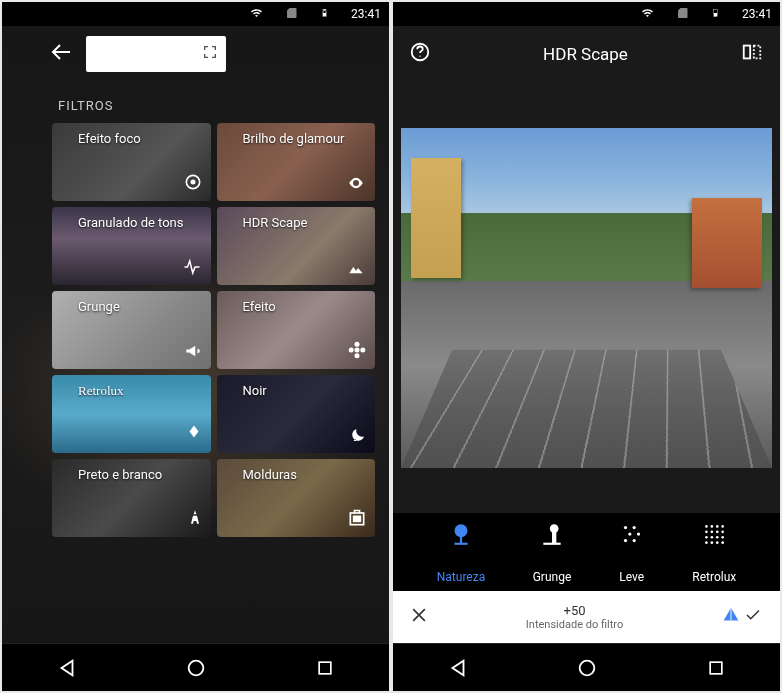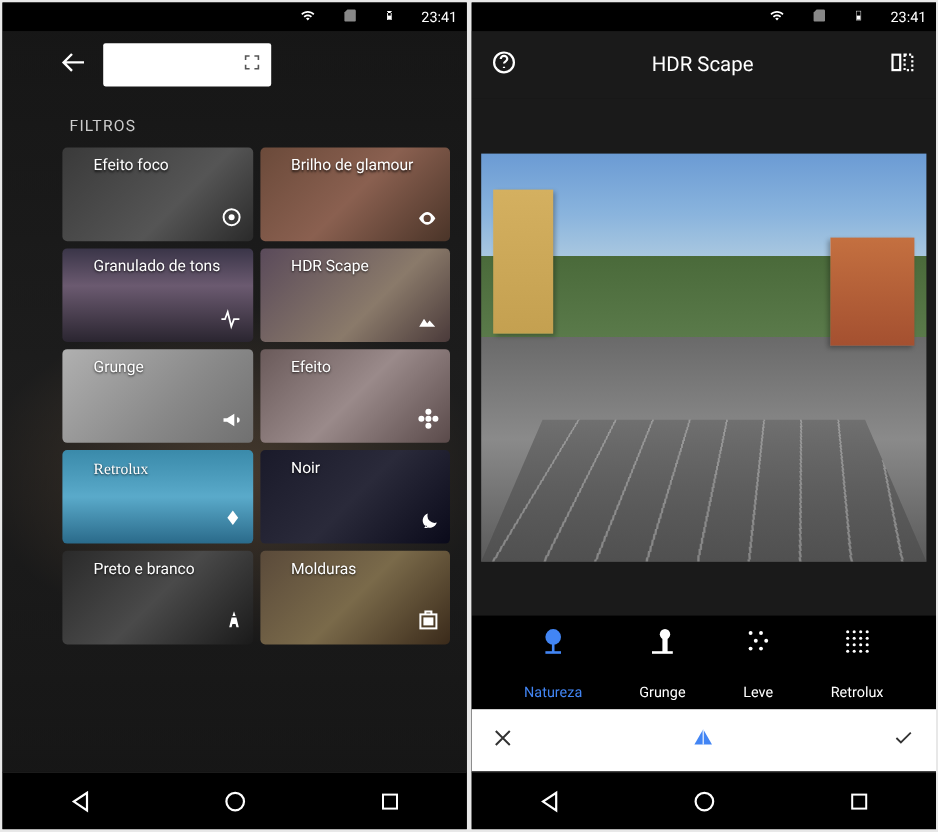--- a/index.html
+++ b/index.html
@@ -353,20 +353,24 @@
               </g>
             </svg></span>
         <span>Retrolux</span>
       </div>
     </div>
 
     <div class="bottom-ctrl">
       <div><svg width="20" height="20" viewBox="0 0 24 24">
             <path d="M5 5l14 14M19 5L5 19"></path>
           </svg></div>
+      <div class="center">
+        <div class="val">+50</div>
+        <div class="lbl">Intensidade do filtro</div>
+      </div>
       <div class="slider-icon"><svg width="22" height="22" viewBox="0 0 24 24">
             <path d="M4 18l8-14 8 14z" fill="#4285f4"></path>
             <path d="M12 4v14" stroke="#fff" stroke-width="1"></path>
           </svg></div>
       <div><svg width="22" height="18" viewBox="0 0 24 24">
             <path d="M4 12l5 5L20 6"></path>
           </svg></div>
     </div>
   </div>
 

